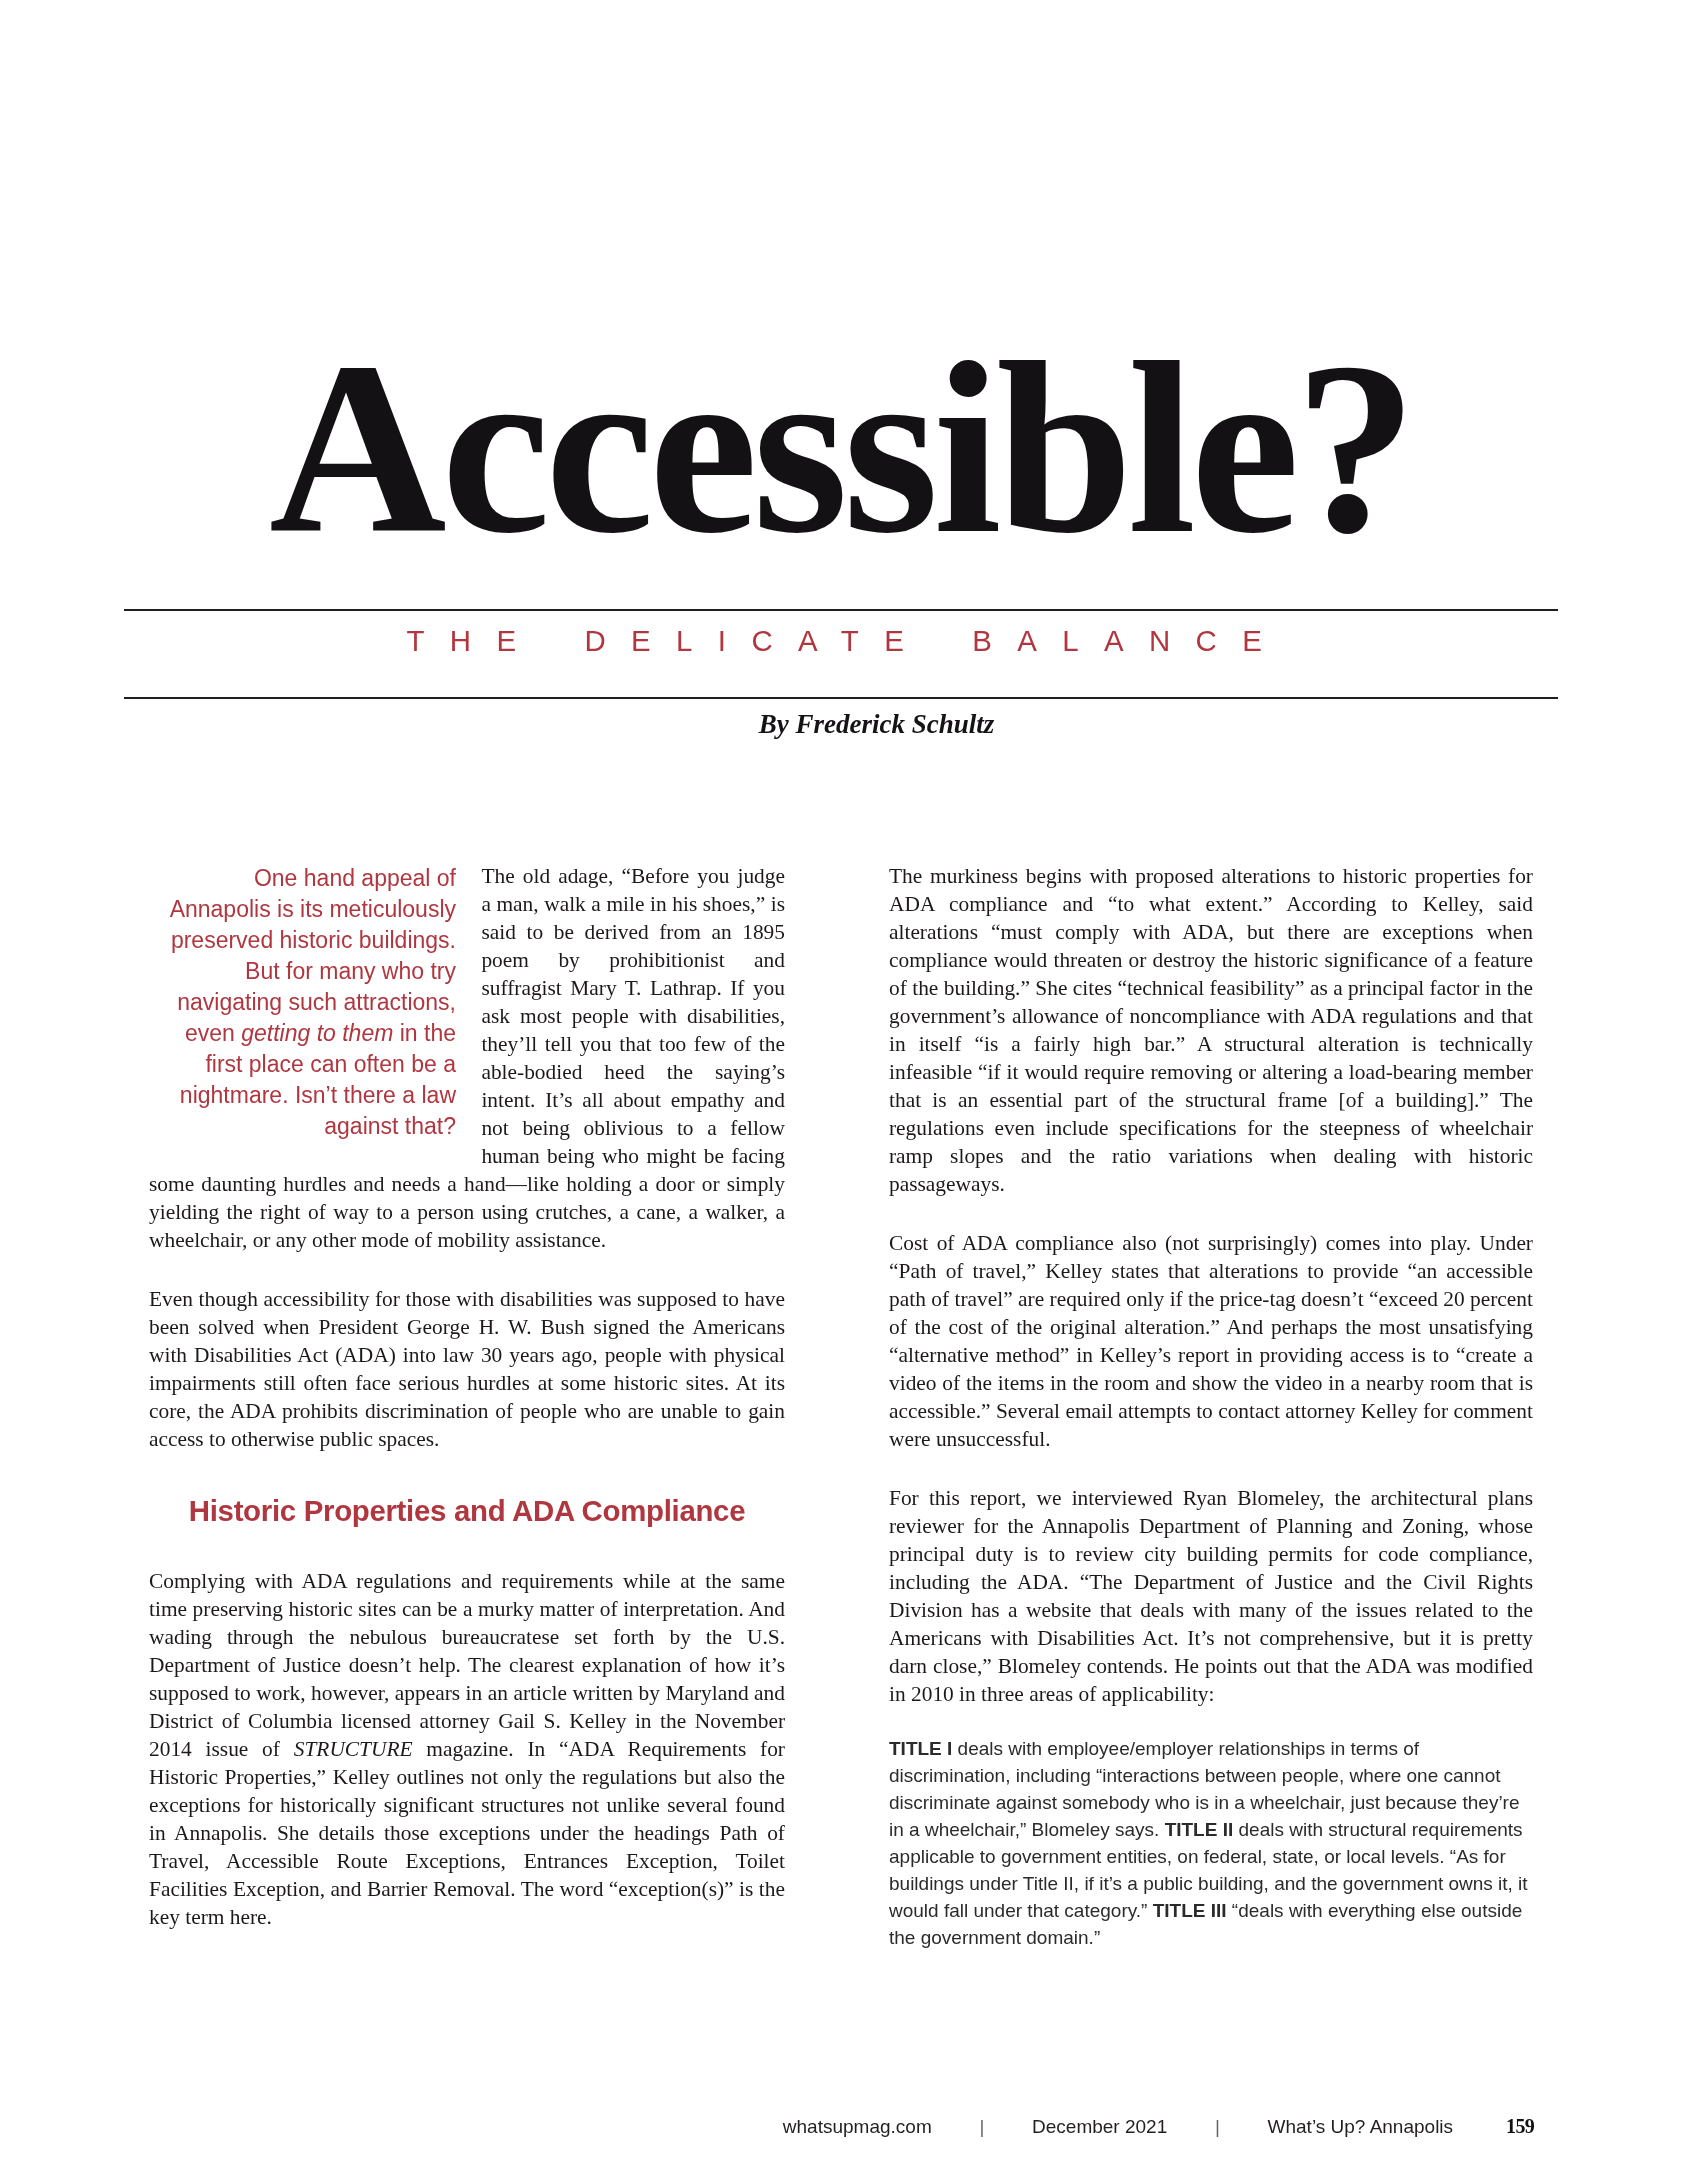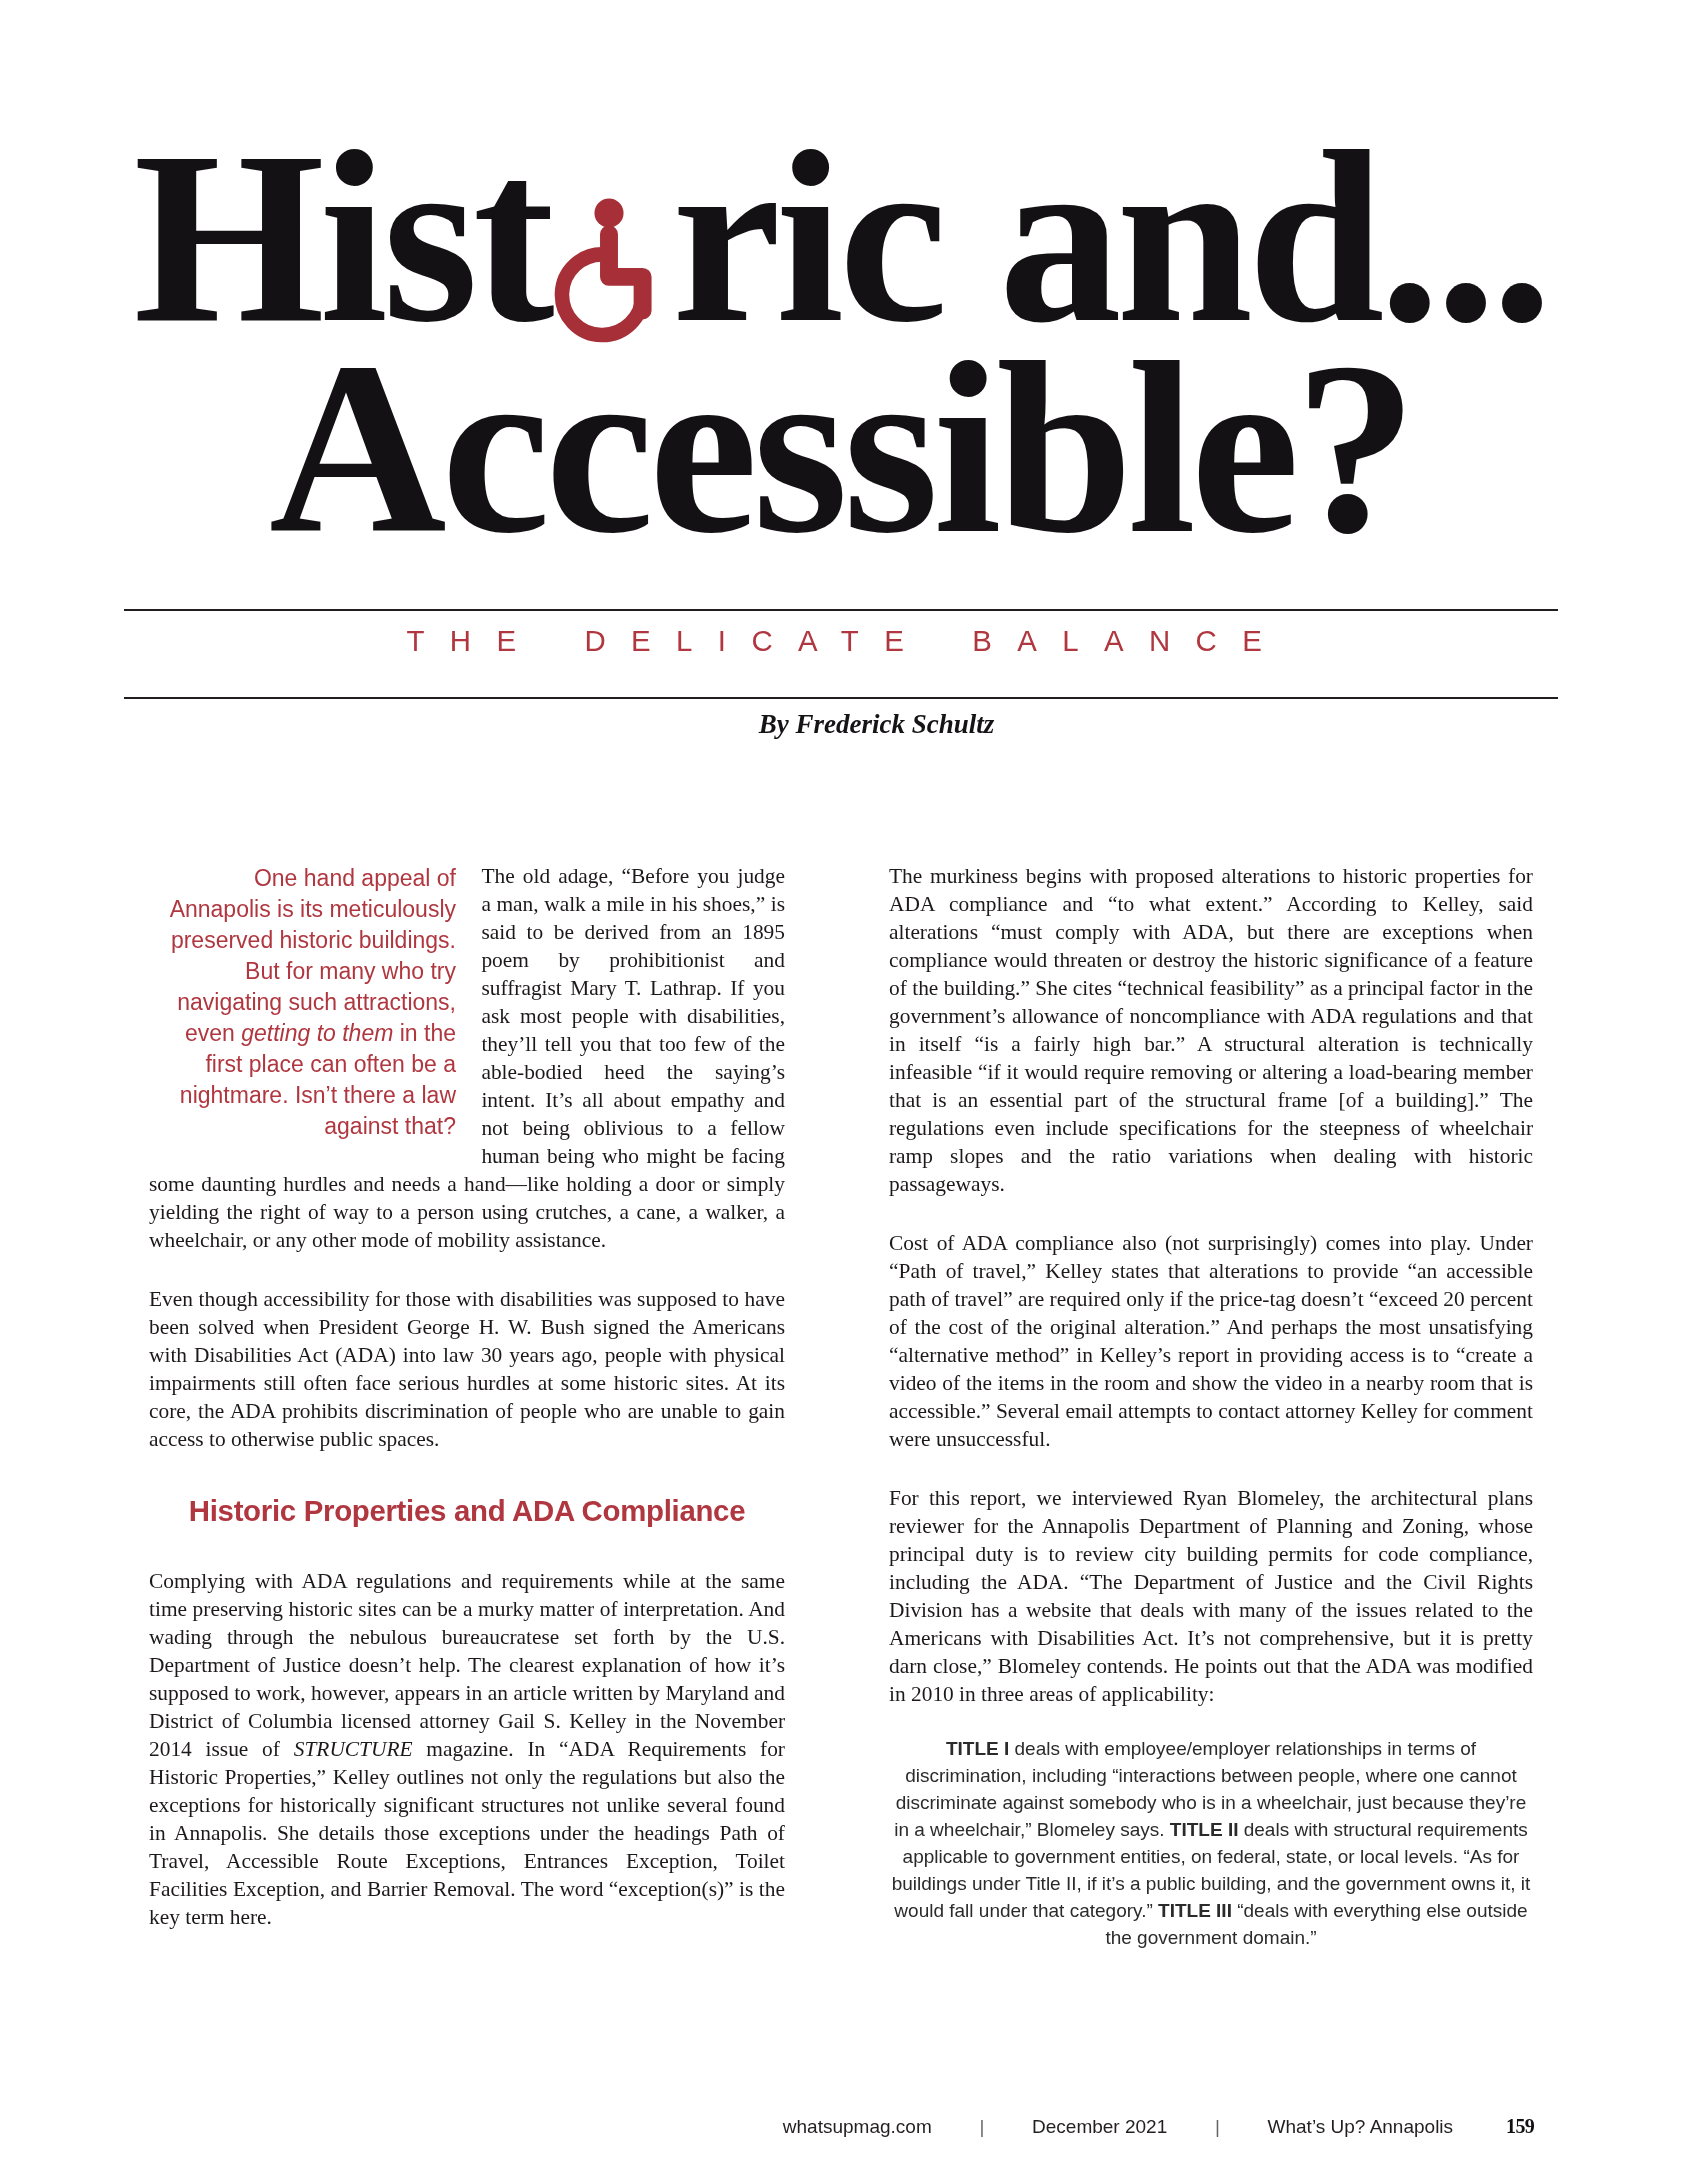--- a/index.html
+++ b/index.html
@@ -58,21 +58,21 @@
   .intro em{font-style:italic;}
   .sec-heading{
     font-family:"Liberation Sans",sans-serif;font-weight:700;
     color:var(--accent-red);text-align:center;letter-spacing:-0.3px;
   }
   .h-left{font-size:29.4px;line-height:35px;margin:40px 0 39px;}
   .h-right{font-size:32px;line-height:37px;margin:24px 0 24px;}
   .col h2 + p{margin-top:0;}
   .titles-p{
     font-family:"Liberation Sans",sans-serif;font-size:19px;line-height:27px;
-    color:#2b2b2b;text-align:center;margin-top:27px !important;
+    color:#2b2b2b;text-align:left;margin-top:27px !important;
   }
   .titles-p strong{font-weight:700;}
   em.mag{font-style:italic;}
   
   .footer{
     position:absolute;top:2115px;right:147px;display:flex;align-items:baseline;
     font-family:"Liberation Sans",sans-serif;font-size:19px;color:#231f20;
     white-space:nowrap;
     gap:37px;
   }
@@ -80,27 +80,20 @@
   .pagenum{
     font-family:"Liberation Serif",serif;font-weight:700;font-size:20px;
     margin-left:16px;color:#131013;letter-spacing:-0.7px;
   }
 </style>
 </head>
 <body>
 
 <div class="page">
 
-  <div class="title-line t1">
-    <span>Hist</span><span class="wheel-icon"><svg viewBox="0 0 100 138" width="112" height="155" aria-hidden="true">
-        <circle cx="50" cy="15" r="13" fill="currentColor"></circle>
-        <path d="M50 34 L50 72 L80 72 L80 102" fill="none" stroke="currentColor" stroke-width="16" stroke-linecap="round" stroke-linejoin="round"></path>
-        <path d="M46 52 A 36 36 0 1 0 80 88" fill="none" stroke="currentColor" stroke-width="13" stroke-linecap="round"></path>
-      </svg></span><span>ric and...</span>
-  </div>
   <div class="title-line t2">Accessible?</div>
 
   <div class="rule rule-top"></div>
   <div class="kicker">THE DELICATE BALANCE</div>
   <div class="rule rule-bottom"></div>
 
   <div class="byline">By Frederick Schultz</div>
 
   <section class="col col-left">
     <div class="p1wrap">

